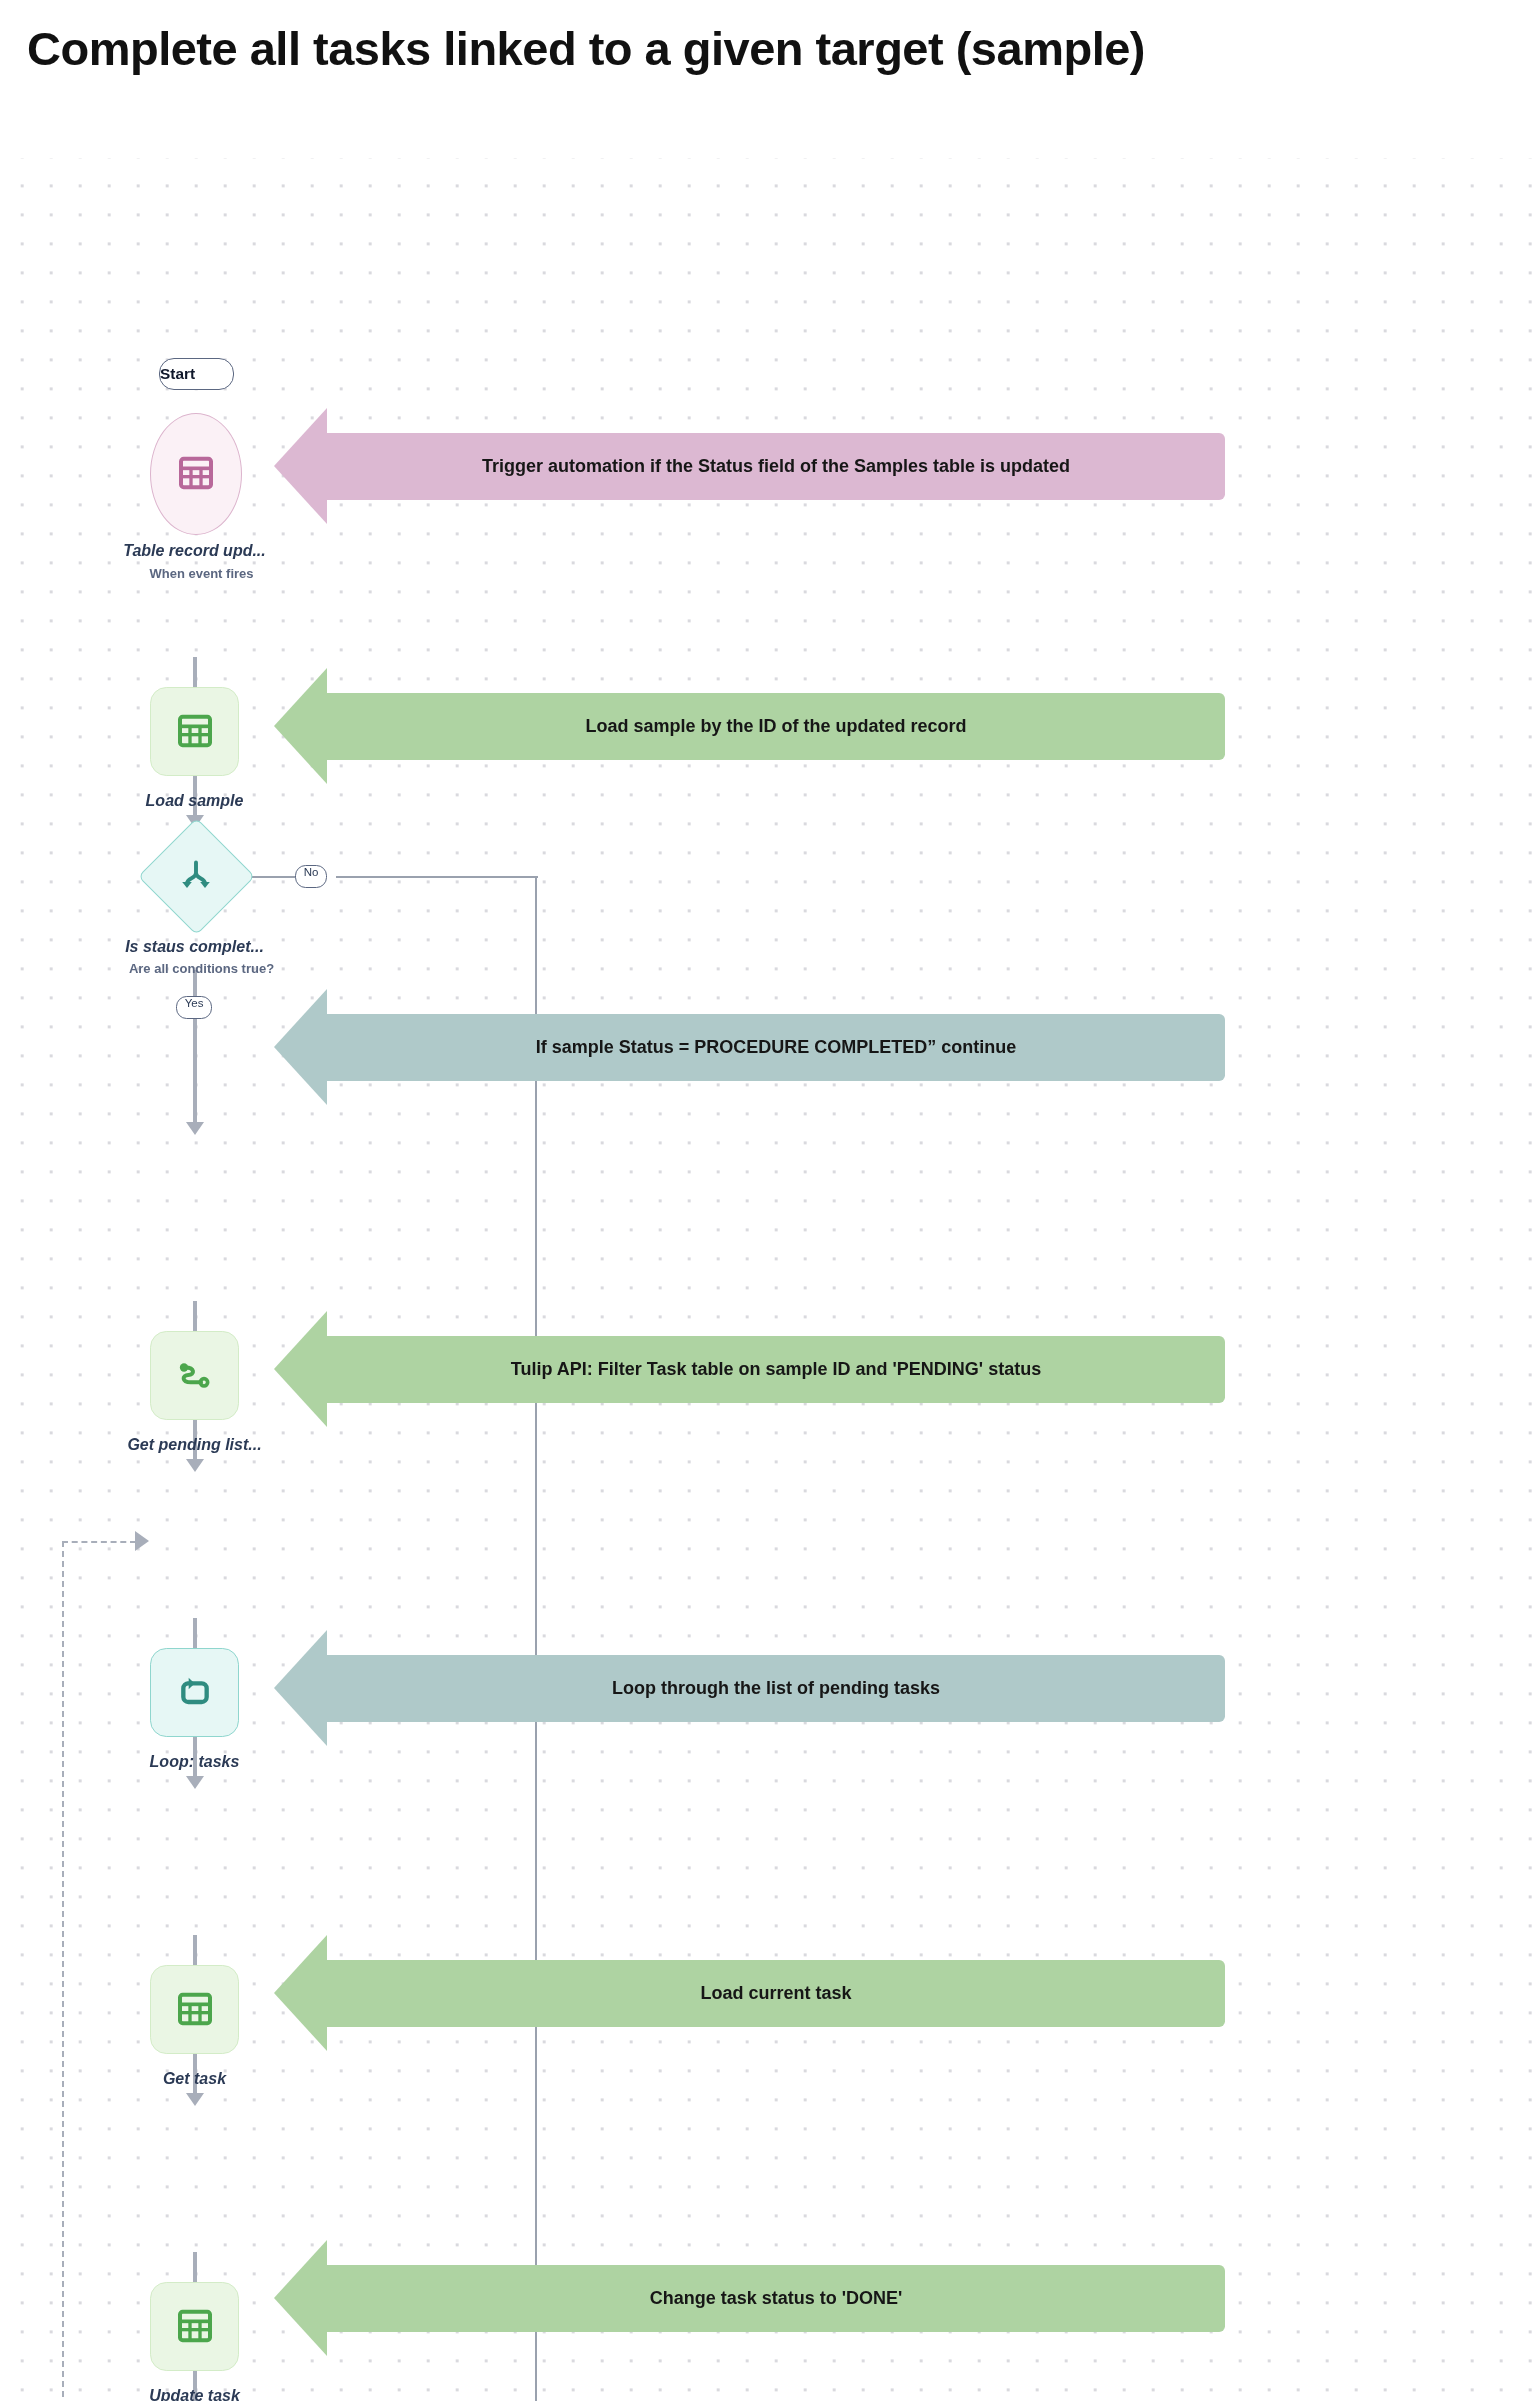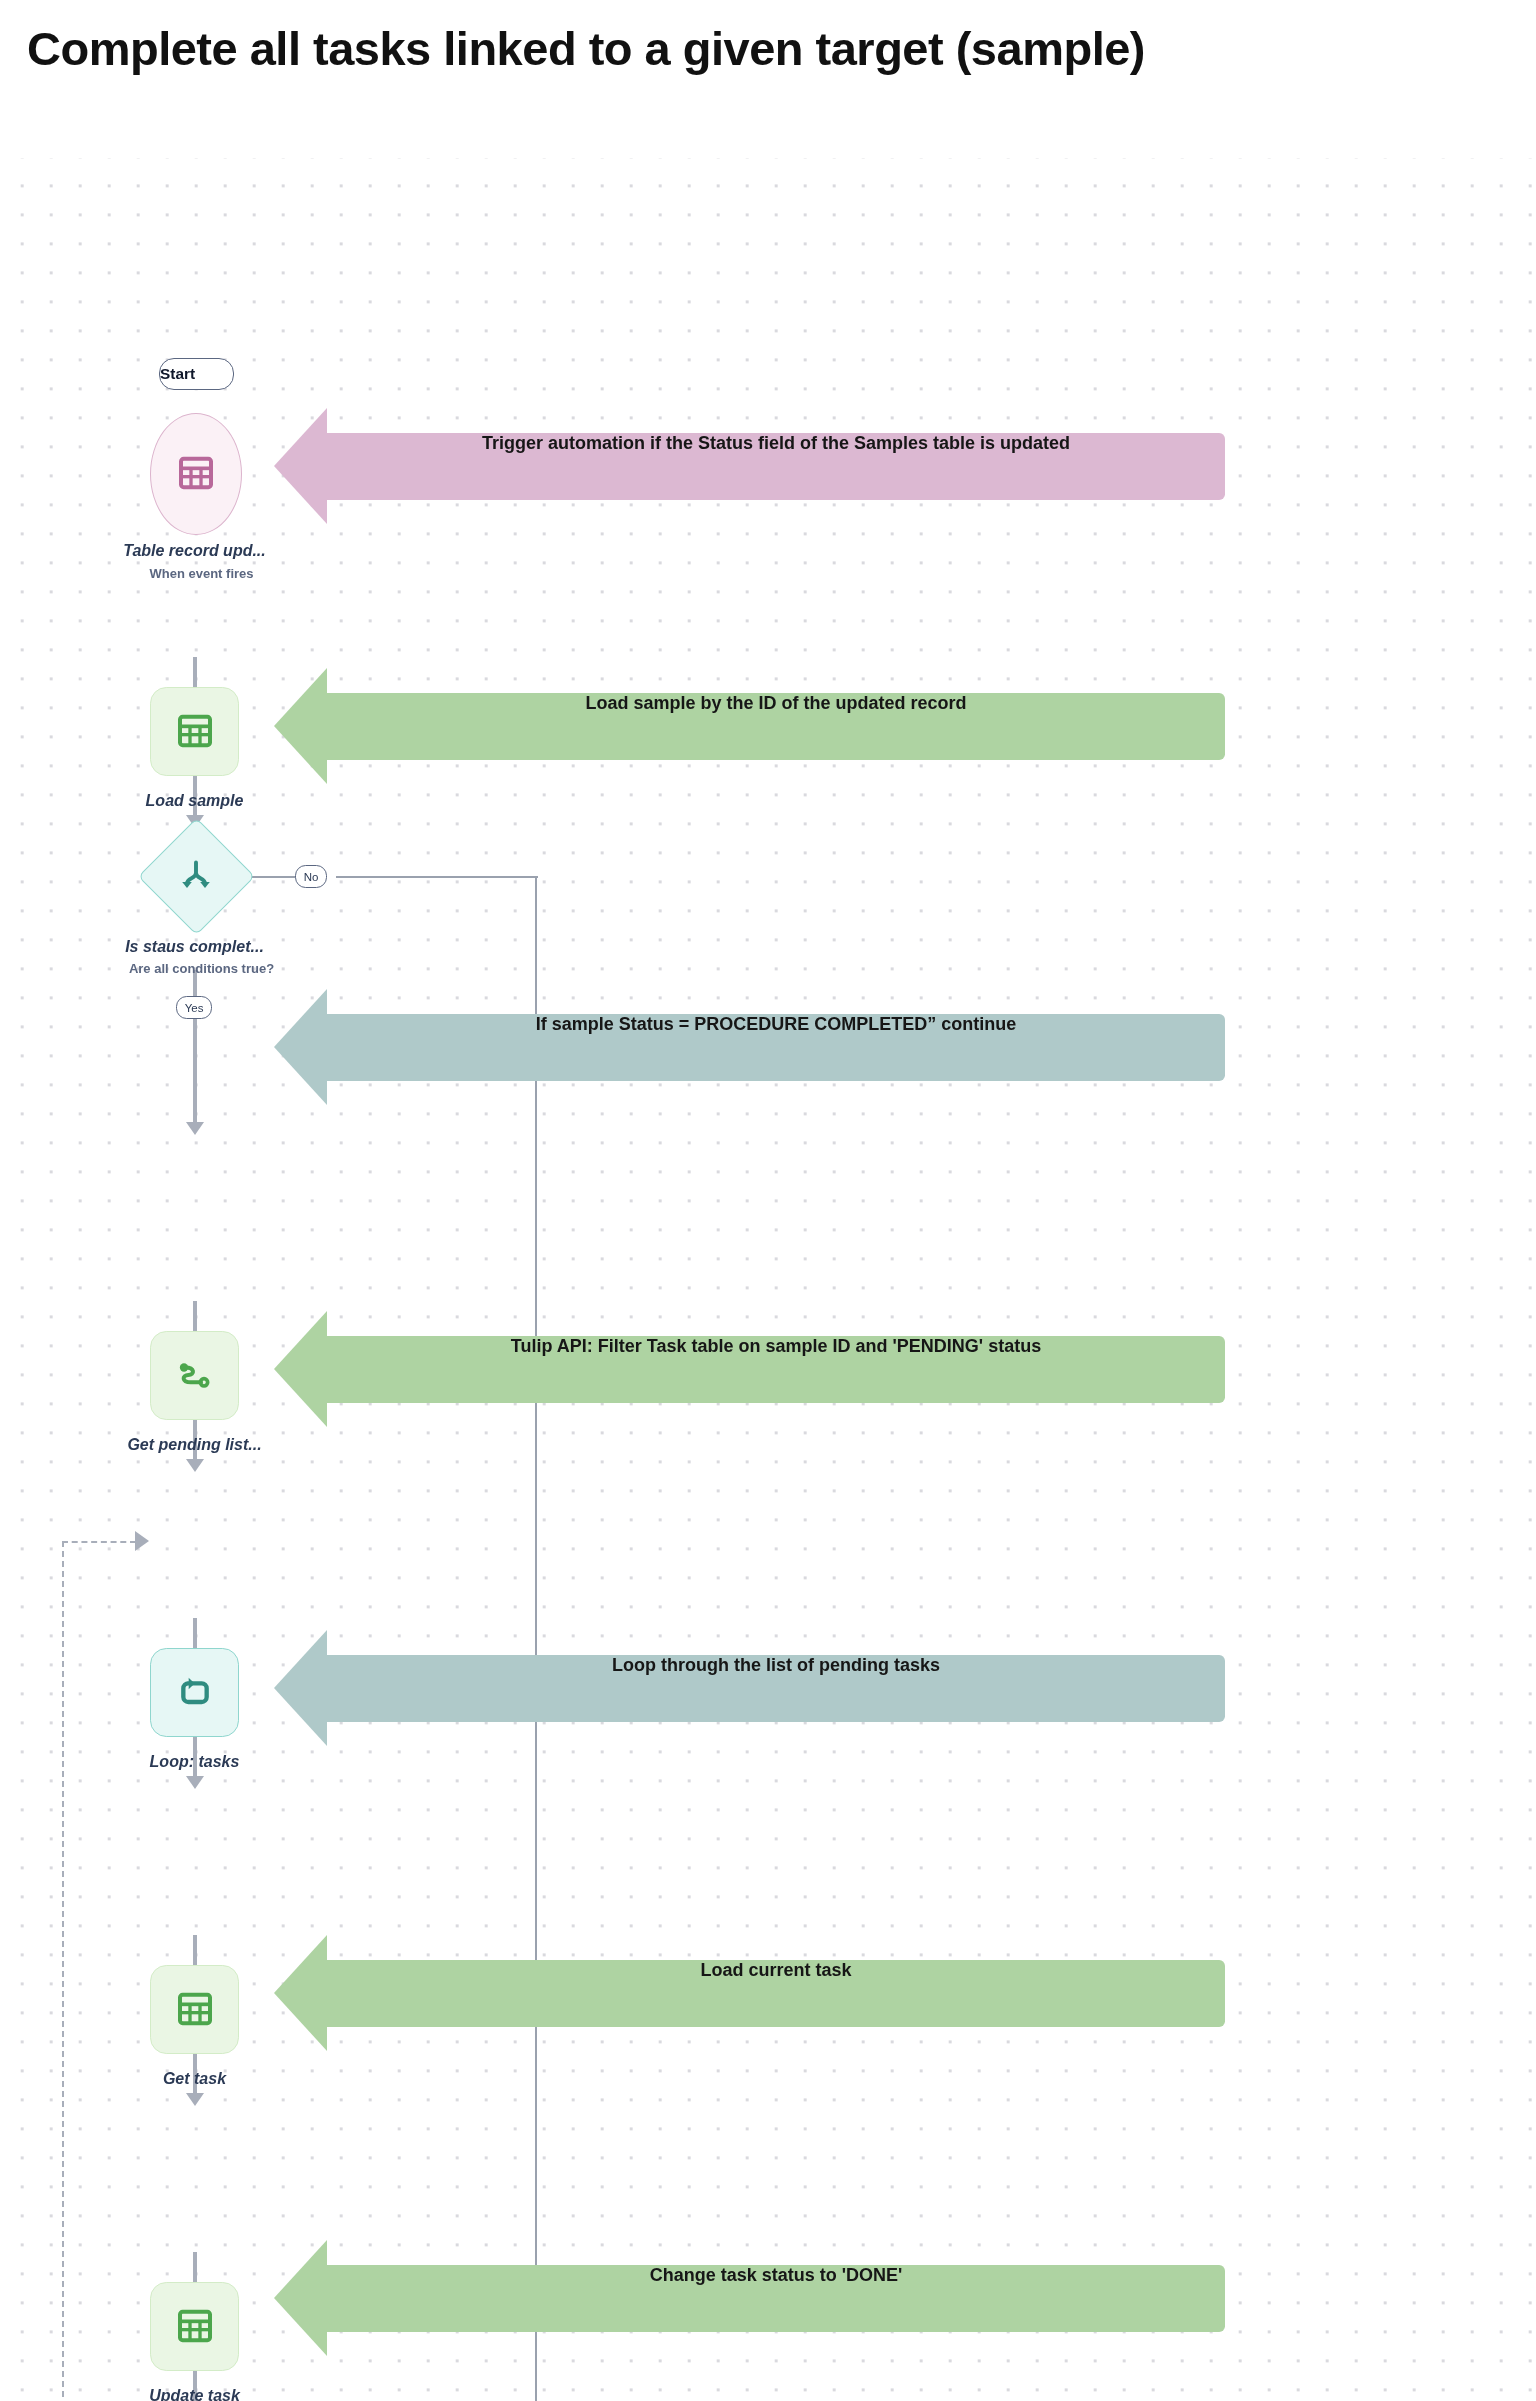--- a/index.html
+++ b/index.html
@@ -65,21 +65,21 @@
   }
   .subcaption{
     position:absolute;text-align:center;
     font-size:13px;font-weight:bold;color:#5b6781;white-space:nowrap;margin-left:7px;
   }
 
   
   .edge-pill{
     position:absolute;height:21px;padding:0 7.7px;
     border:1px solid #5b6781;border-radius:10.6px;background:#ffffff;
-    display:flex;align-items:center;justify-content:center;
+    display:flex;align-items:flex-start;justify-content:center;
     font-size:11.5px;color:#2b3a55;
   }
 
   
   .vline{position:absolute;width:4.3px;background:#a8aeba;}
   .thinline{position:absolute;width:2.4px;background:#9aa1ae;}
   .thinhline{position:absolute;height:2.4px;background:#9aa1ae;}
   .arrowdown{
     position:absolute;width:0;height:0;
     border-left:9.6px solid transparent;border-right:9.6px solid transparent;
@@ -103,21 +103,21 @@
   .callout{
     position:absolute;display:flex;align-items:center;
   }
   .callout .head{
     width:0;height:0;flex:0 0 auto;
     border-top:58px solid transparent;
     border-bottom:58px solid transparent;
   }
   .callout .body{
     height:67px;flex:1 1 auto;
-    display:flex;justify-content:center;
+    display:flex;align-items:center;justify-content:center;
     border-top-right-radius:5.8px;border-bottom-right-radius:5.8px;
   }
   .callout .body span{
     font-size:18px;font-weight:bold;color:#161616;white-space:nowrap;
   }
 </style>
 </head>
 <body>
 
 <div id="page-title">Complete all tasks linked to a given target (sample)</div>

